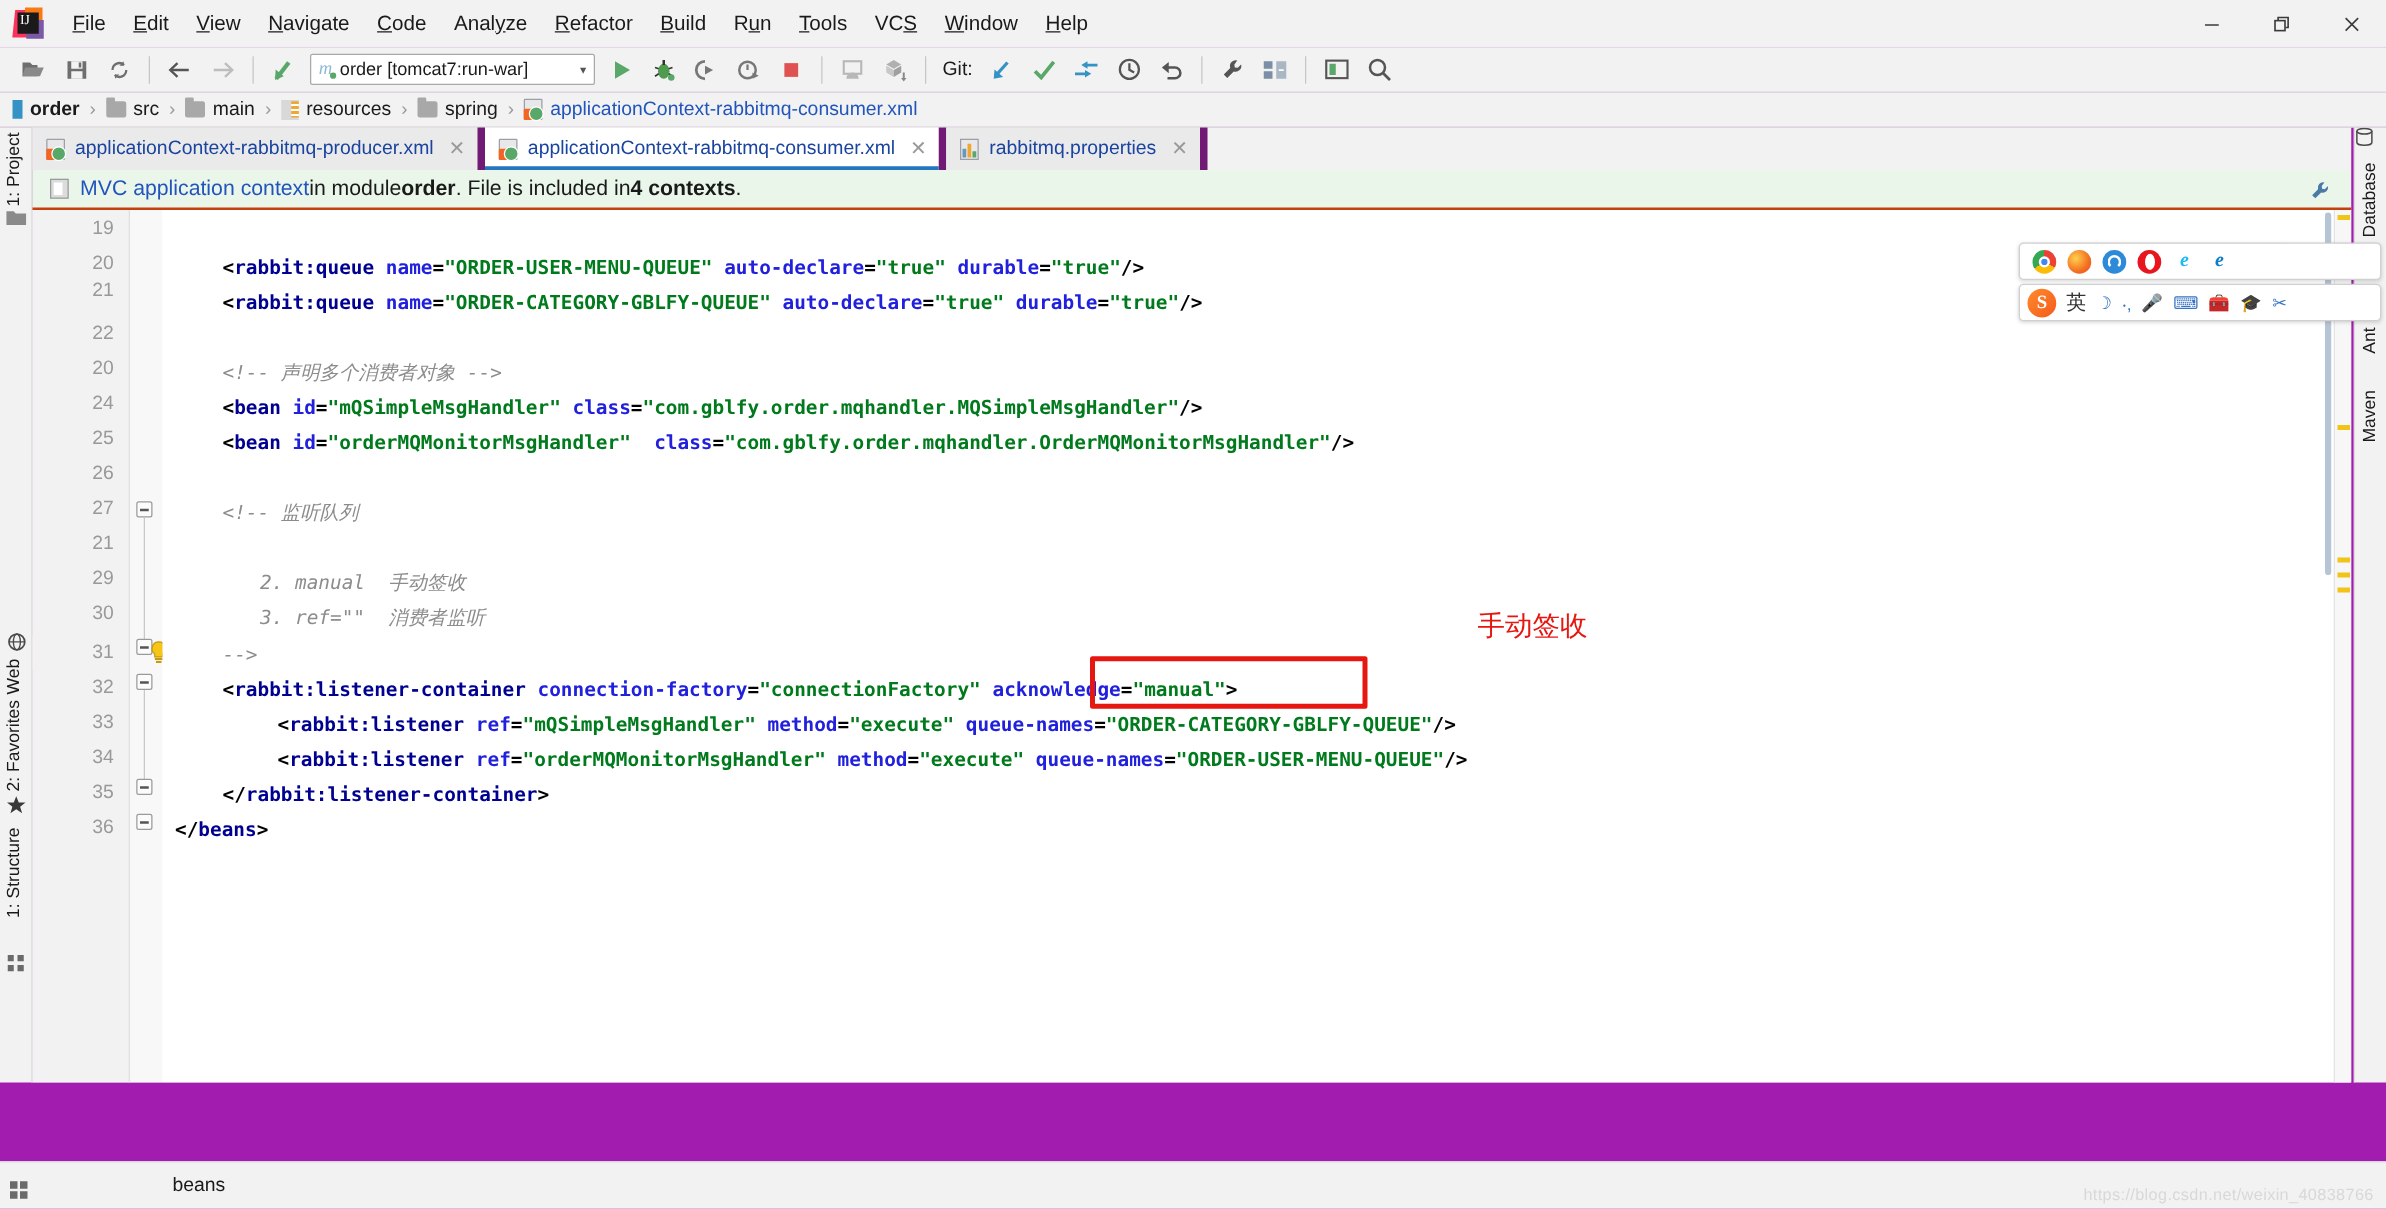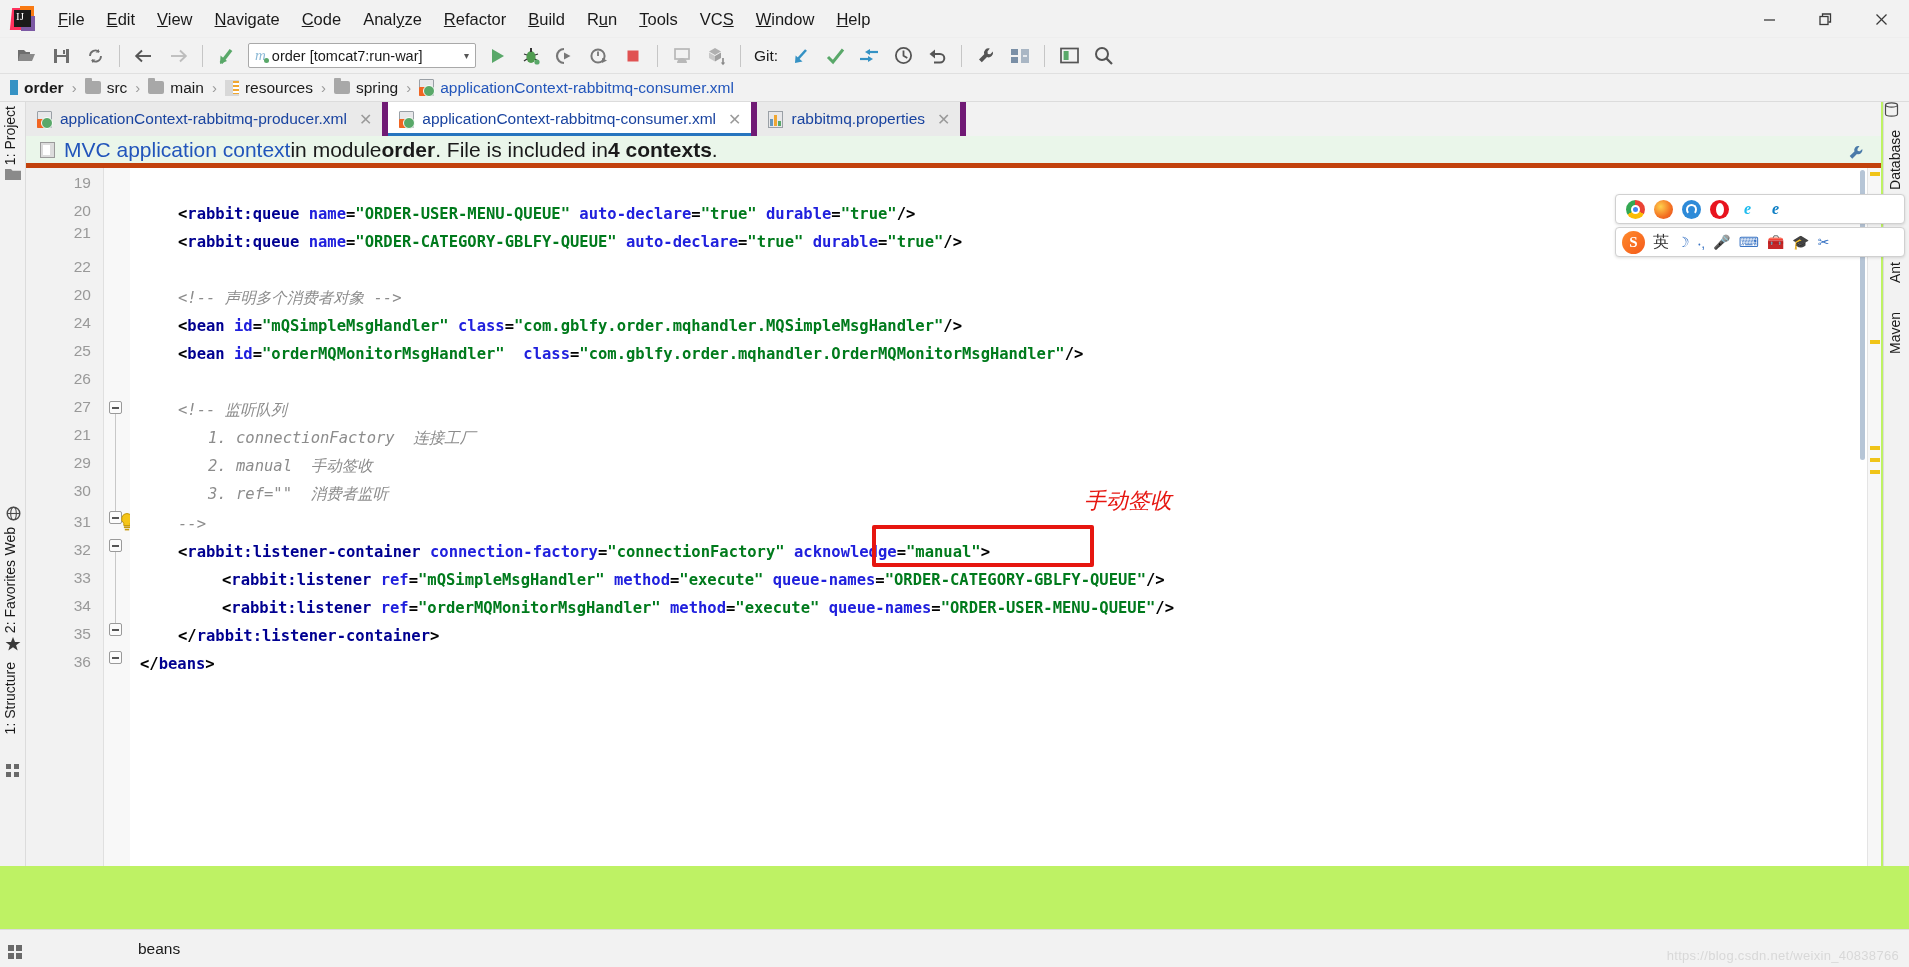--- a/index.html
+++ b/index.html
@@ -7,21 +7,21 @@
     margin: 0; padding: 0;
     width: 1909px; height: 967px;
     overflow: hidden;
     background: #f2f2f2;
     font-family: "Liberation Sans", sans-serif;
     -webkit-font-smoothing: antialiased;
   }
   #app {
     position: relative;
     width: 1909px; height: 967px;
-    background: #bef264;
+    background: #a21caf;
     padding-left: 47px;
   }
 
   
   .titlebar {
     position: absolute; left: 0; top: 0; width: 1909px; height: 38px;
     background: #f2f2f2;
     display: flex; align-items: center;
     border-bottom: 1px solid #eeeeee;
   }
@@ -145,22 +145,22 @@
   }
   .prop-ic span { position:absolute; bottom:1px; width:3px; }
   .prop-ic .b1 { left:1px; height:7px; background:#6897bb; }
   .prop-ic .b2 { left:5px; height:11px; background:#f0a732; }
   .prop-ic .b3 { left:9px; height:5px; background:#59a869; }
 
   
   .notifbar {
     position: absolute; left: 26px; top: 136px; width: 1855px; height: 32px;
     background: #eaf6ea; display: flex; align-items: center;
-    padding-left: 14px; font-size: 21px; color: #1a1a1a;
-    border-bottom: 5px solid #c2410c;
+    padding-left: 14px; font-size: 17px; color: #1a1a1a;
+    border-bottom: 2px solid #c2410c;
   }
   .notif-ic {
     width: 15px; height: 16px; background: #dcdcdc; border:1px solid #9a9a9a;
     margin-right: 9px; flex:none; position: relative;
   }
   .notif-ic::after { content:""; position:absolute; left:2px; top:2px; right:4px; bottom:2px; background:#fff; }
   .notif-link { color: #2255bb; }
   .notif-b { font-weight: bold; }
   .wrench-btn {
     position: absolute; right: 14px; top: 5px; width: 22px; height: 22px;
@@ -706,38 +706,37 @@
 
       <div class="codeline" style="top:60px; left:48px"><span class="t-pun">&lt;</span><span class="t-tag">rabbit:queue</span> <span class="t-attr">name</span><span class="t-pun">=</span><span class="t-val">"ORDER-CATEGORY-GBLFY-QUEUE"</span> <span class="t-attr">auto-declare</span><span class="t-pun">=</span><span class="t-val">"true"</span> <span class="t-attr">durable</span><span class="t-pun">=</span><span class="t-val">"true"</span><span class="t-pun">/&gt;</span></div>
 
       <div class="codeline comment" style="top:116px; left:48px">&lt;!-- 声明多个消费者对象 --&gt;</div>
 
       <div class="codeline" style="top:144px; left:48px"><span class="t-pun">&lt;</span><span class="t-tag">bean</span> <span class="t-attr">id</span><span class="t-pun">=</span><span class="t-val">"mQSimpleMsgHandler"</span> <span class="t-attr">class</span><span class="t-pun">=</span><span class="t-val">"com.gblfy.order.mqhandler.MQSimpleMsgHandler"</span><span class="t-pun">/&gt;</span></div>
 
       <div class="codeline" style="top:172px; left:48px"><span class="t-pun">&lt;</span><span class="t-tag">bean</span> <span class="t-attr">id</span><span class="t-pun">=</span><span class="t-val">"orderMQMonitorMsgHandler"</span>  <span class="t-attr">class</span><span class="t-pun">=</span><span class="t-val">"com.gblfy.order.mqhandler.OrderMQMonitorMsgHandler"</span><span class="t-pun">/&gt;</span></div>
 
       <div class="codeline comment" style="top:228px; left:48px">&lt;!-- 监听队列</div>
-      <div class="codeline comment" style="top:256px; left:78px">1. connectionFactory  连接工厂</div>
       <div class="codeline comment" style="top:284px; left:78px">2. manual  手动签收</div>
       <div class="codeline comment" style="top:312px; left:78px">3. ref=""  消费者监听</div>
       <div class="codeline comment" style="top:342px; left:48px">--&gt;</div>
 
       <div class="codeline" style="top:370px; left:48px"><span class="t-pun">&lt;</span><span class="t-tag">rabbit:listener-container</span> <span class="t-attr">connection-factory</span><span class="t-pun">=</span><span class="t-val">"connectionFactory"</span> <span class="t-attr">acknowledge</span><span class="t-pun">=</span><span class="t-val">"manual"</span><span class="t-pun">&gt;</span></div>
 
       <div class="codeline" style="top:398px; left:92px"><span class="t-pun">&lt;</span><span class="t-tag">rabbit:listener</span> <span class="t-attr">ref</span><span class="t-pun">=</span><span class="t-val">"mQSimpleMsgHandler"</span> <span class="t-attr">method</span><span class="t-pun">=</span><span class="t-val">"execute"</span> <span class="t-attr">queue-names</span><span class="t-pun">=</span><span class="t-val">"ORDER-CATEGORY-GBLFY-QUEUE"</span><span class="t-pun">/&gt;</span></div>
 
       <div class="codeline" style="top:426px; left:92px"><span class="t-pun">&lt;</span><span class="t-tag">rabbit:listener</span> <span class="t-attr">ref</span><span class="t-pun">=</span><span class="t-val">"orderMQMonitorMsgHandler"</span> <span class="t-attr">method</span><span class="t-pun">=</span><span class="t-val">"execute"</span> <span class="t-attr">queue-names</span><span class="t-pun">=</span><span class="t-val">"ORDER-USER-MENU-QUEUE"</span><span class="t-pun">/&gt;</span></div>
 
       <div class="codeline" style="top:454px; left:48px"><span class="t-pun">&lt;/</span><span class="t-tag">rabbit:listener-container</span><span class="t-pun">&gt;</span></div>
 
       <div class="codeline" style="top:482px; left:10px"><span class="t-pun">&lt;/</span><span class="t-tag">beans</span><span class="t-pun">&gt;</span></div>
 
       <div class="redbox" style="left:742px; top:357px; width:222px; height:42px;"></div>
 
-      <div class="annot" style="left:954px; top:318px;font-style:italic;">手动签收</div>
+      <div class="annot" style="left:1052px; top:318px;">手动签收</div>
 
       <div class="scrollthumb" style="top:2px; height:290px;"></div>
     </div>
 
     <div class="markerbar">
       <div class="marker" style="top:4px;   background:#f0c419;"></div>
       <div class="marker" style="top:172px; background:#f0c419;"></div>
       <div class="marker" style="top:278px; background:#f0c419;"></div>
       <div class="marker" style="top:290px; background:#f0c419;"></div>
       <div class="marker" style="top:302px; background:#f0c419;"></div>

